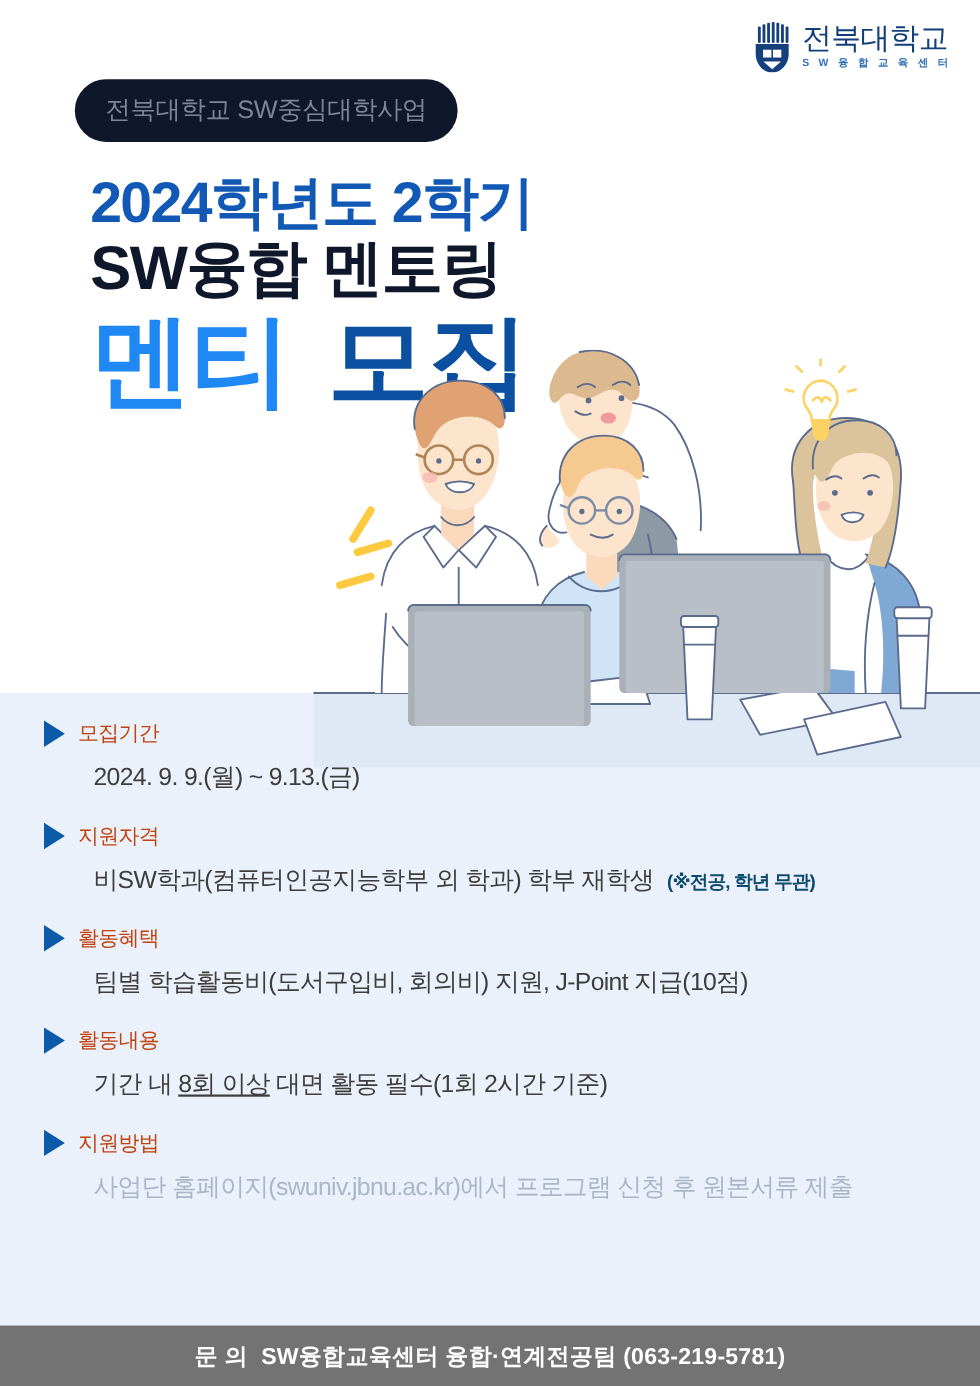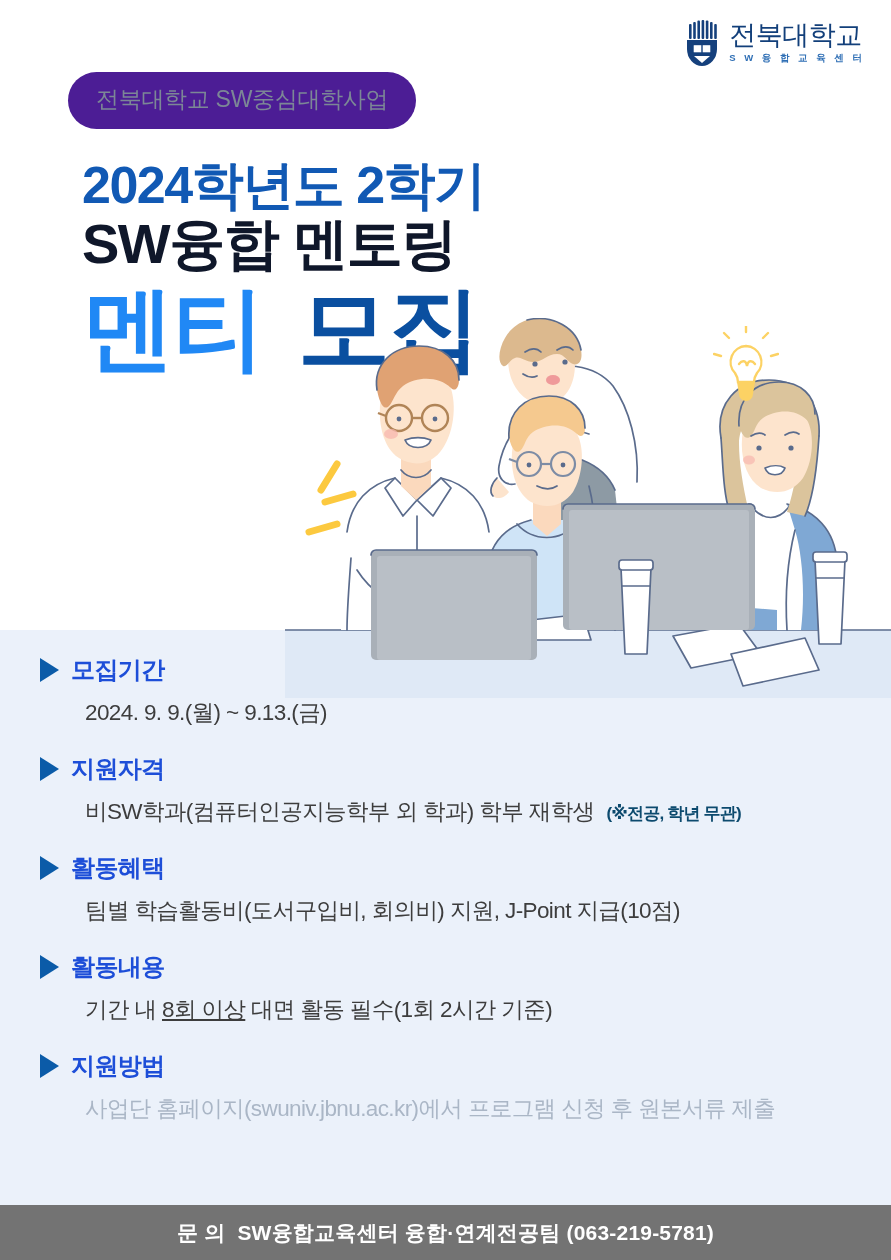--- a/index.html
+++ b/index.html
@@ -46,21 +46,21 @@
   }
   .logo-sub {
     font-size:9.5px; font-weight:bold; color:#2f6fb5;
     letter-spacing:3.0px; margin-top:4px;
   }
 
   
   .badge {
     position:absolute; left:68px; top:72px;
     padding:12px 28px 14px 28px;
-    background:#4c1d95; border-radius:30px;
+    background:#0f172a; border-radius:30px;
     font-size:23px; color:#7c8796; font-weight:normal;
     letter-spacing:-0.3px;
   }
 
   
   .headline { position:absolute; left:82px; top:158px; }
   .h-l1 {
     font-size:52px; font-weight:bold; color:#1159b4;
     letter-spacing:-1.5px; line-height:1.06;
   }
@@ -91,21 +91,21 @@
   .row { margin-bottom:25px; }
   .row:last-child { margin-bottom:0; }
   .row-head { display:flex; align-items:center; gap:12px; }
   .tri {
     width:0; height:0;
     border-left:19px solid #0b5ba8;
     border-top:12px solid transparent;
     border-bottom:12px solid transparent;
   }
   .row-label {
-    font-size:24px; font-weight:bold; color:#1d4ed8;
+    font-size:19px; font-weight:normal; color:#c2410c;
     letter-spacing:-0.6px;
   }
   .row-val {
     margin-top:11px; margin-left:45px;
     font-size:22.5px; color:#3d3d3d; letter-spacing:-0.6px;
     white-space:nowrap;
   }
   .row-val .u { text-decoration:underline; }
   .row-val .note {
     color:#0c4a6e; font-size:17px; font-weight:bold;

